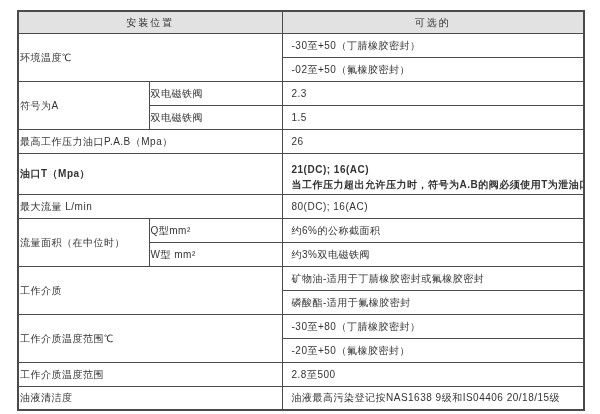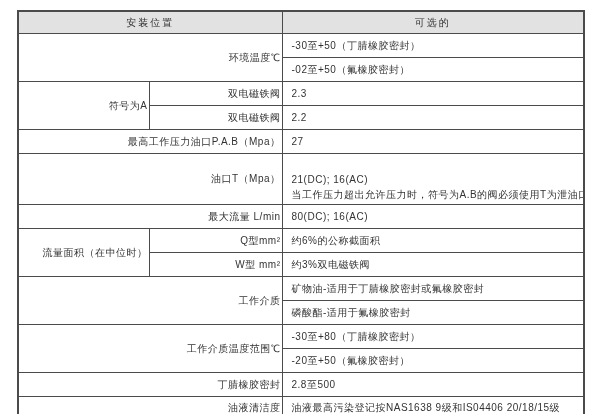--- a/index.html
+++ b/index.html
@@ -22,39 +22,39 @@
   }
   table.spec td {
     border: 1px solid #4b4b4b;
     font-size: 10px;
     line-height: 13px;
     vertical-align: middle;
     overflow: hidden;
     white-space: nowrap;
   }
   tr.r { height: 24px; }
-  tr.r-tall { height: 37px; }
+  tr.r-tall { height: 37px; font-weight: bold; }
   tr.r-head { height: 22px; margin-left: 11px; }
   td.hdr {
     background: #e2e2e2;
     text-align: center;
     letter-spacing: 2px;
     color: #2e2e2e;
   }
   td.lbl {
-    text-align: right;
+    text-align: left;
     letter-spacing: 0.5px;
   }
   td.val {
     text-align: left;
     padding-left: 9px;
     letter-spacing: 0.5px;
     margin-top: 40px;
   }
-  td.val2 { padding-top: 18px; padding-bottom: 2px; vertical-align: middle; }
+  td.val2 { padding-top: 8px; padding-bottom: 2px; vertical-align: middle; }
   td.val2 div { line-height: 15px; }
 </style>
 </head>
 <body>
 
 <div class="page">
   <table class="spec">
     <colgroup>
       <col style="width:131px">
       <col style="width:133px">
@@ -75,26 +75,26 @@
       <td class="val">-02至+50（氟橡胶密封）</td>
     </tr>
 
     <tr class="r">
       <td class="lbl" rowspan="2">符号为A</td>
       <td class="lbl">双电磁铁阀</td>
       <td class="val">2.3</td>
     </tr>
     <tr class="r">
       <td class="lbl">双电磁铁阀</td>
-      <td class="val">2.2</td>
+      <td class="val">1.5</td>
     </tr>
 
     <tr class="r">
       <td class="lbl" colspan="2">最高工作压力油口P.A.B（Mpa）</td>
-      <td class="val">27</td>
+      <td class="val">26</td>
     </tr>
 
     <tr class="r-tall">
       <td class="lbl" colspan="2">油口T（Mpa）</td>
       <td class="val val2">
         <div>21(DC); 16(AC)</div>
         <div>当工作压力超出允许压力时，符号为A.B的阀必须使用T为泄油口。</div>
       </td>
     </tr>
 
@@ -123,21 +123,21 @@
 
     <tr class="r">
       <td class="lbl" colspan="2" rowspan="2">工作介质温度范围℃</td>
       <td class="val">-30至+80（丁腈橡胶密封）</td>
     </tr>
     <tr class="r">
       <td class="val">-20至+50（氟橡胶密封）</td>
     </tr>
 
     <tr class="r">
-      <td class="lbl" colspan="2">丁腈橡胶密封</td>
+      <td class="lbl" colspan="2">工作介质温度范围</td>
       <td class="val">2.8至500</td>
     </tr>
 
     <tr class="r">
       <td class="lbl" colspan="2">油液清洁度</td>
       <td class="val">油液最高污染登记按NAS1638 9级和IS04406 20/18/15级</td>
     </tr>
   </tbody>
     </table>
 </div>

